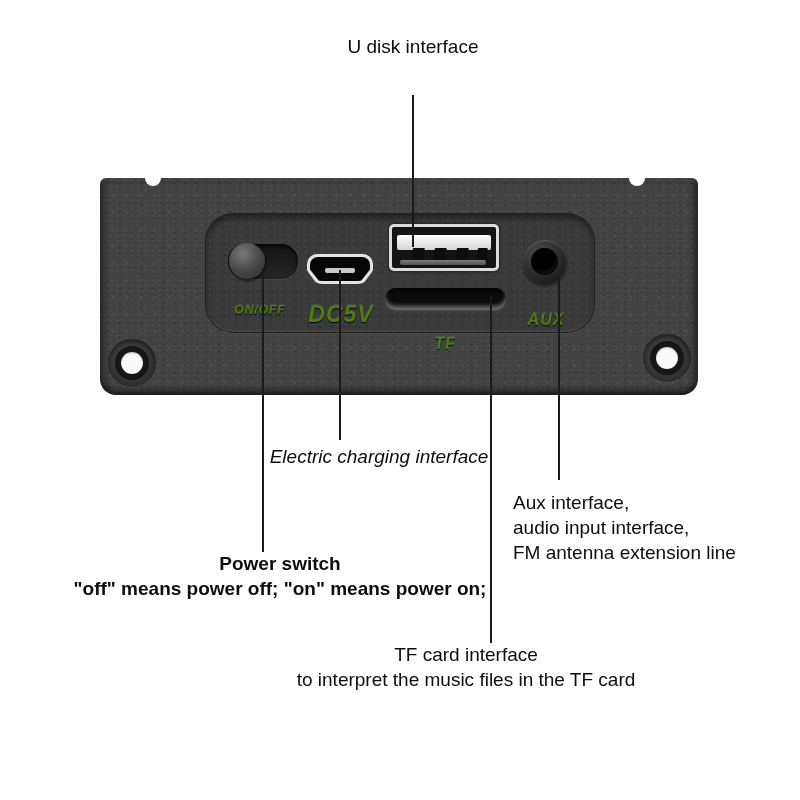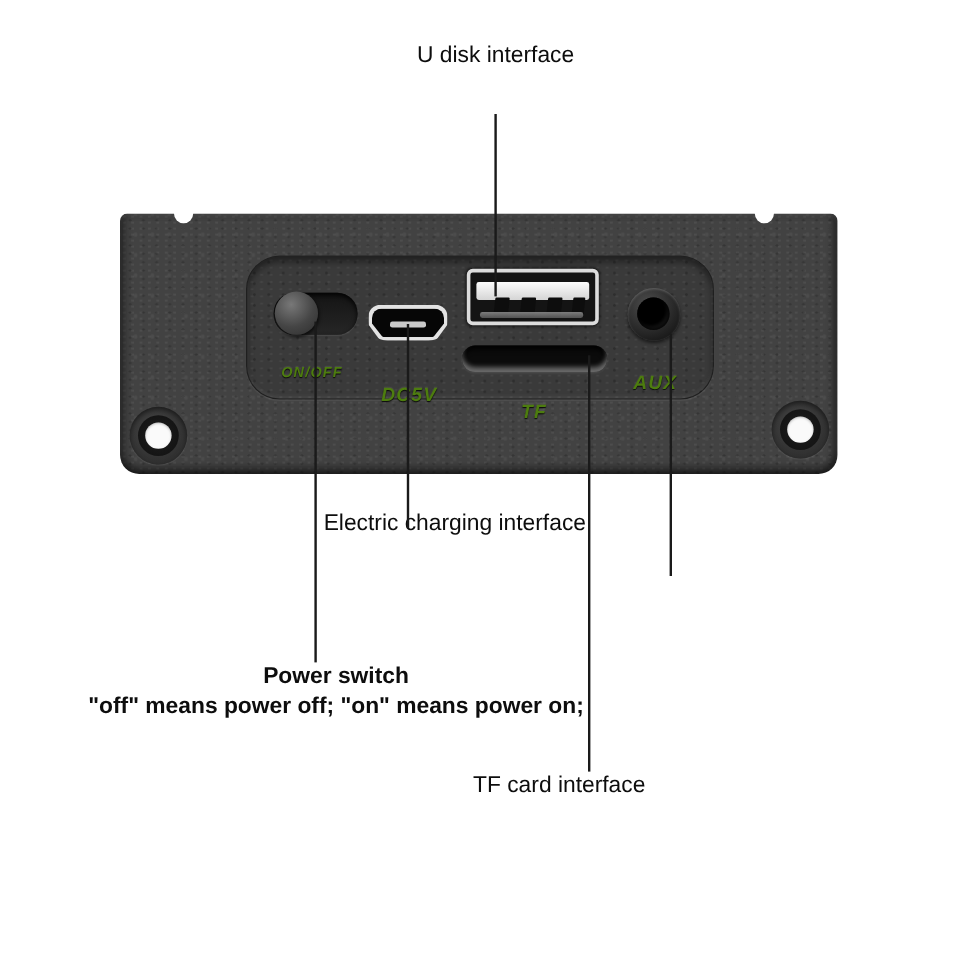--- a/index.html
+++ b/index.html
@@ -229,21 +229,21 @@
 
   <div class="switch-slot"></div>
   <div class="switch-knob"></div>
   <div class="emboss" style="left:260px; top:279px; font-size:12px;">ON/OFF</div>
 
   <div class="micro-usb">
     <div class="micro-usb-inner">
       <div class="micro-usb-tongue"></div>
     </div>
   </div>
-  <div class="emboss" style="left:341px; top:297px; font-size:16px;">DC5V</div>
+  <div class="emboss" style="left:341px; top:277px; font-size:23px;">DC5V</div>
 
   <div class="emboss" style="left:444px; top:202px; font-size:17px;">USB</div>
   <div class="usb-port">
     <div class="usb-tongue"></div>
     <div class="usb-pin" style="left:20px;"></div>
     <div class="usb-pin" style="left:42px;"></div>
     <div class="usb-pin" style="left:64px;"></div>
     <div class="usb-pin" style="left:85px; width:10px;"></div>
     <div class="usb-bottom"></div>
   </div>
@@ -264,27 +264,33 @@
     <div class="screw-bore"></div>
     <div class="screw-hole"></div>
   </div>
 
   <div class="leader" style="left:412px; top:95px; height:152px;"></div>
   <div class="leader" style="left:262px; top:268px; height:284px;"></div>
   <div class="leader" style="left:339px; top:270px; height:170px;"></div>
   <div class="leader" style="left:490px; top:296px; height:347px;"></div>
   <div class="leader" style="left:558px; top:278px; height:202px;"></div>
 
-  <div class="ann center" style="left:379px; top:424px;">
+  <div class="ann center" style="left:379px; top:444px;font-style:italic;">
     <div>Electric charging interface</div>
   </div>
 
+  <div class="ann" style="left:513px; top:490px;">
+    <div>Aux interface,</div>
+    <div>audio input interface,</div>
+    <div>FM antenna extension line</div>
+  </div>
 
   <div class="ann center" style="left:280px; top:551px;font-weight:bold;">
     <div>Power switch</div>
     <div>"off" means power off; "on" means power on;</div>
   </div>
 
   <div class="ann center" style="left:466px; top:642px;">
     <div>TF card interface</div>
+    <div>to interpret the music files in the TF card</div>
   </div>
 
 </div>
 
 </body></html>

